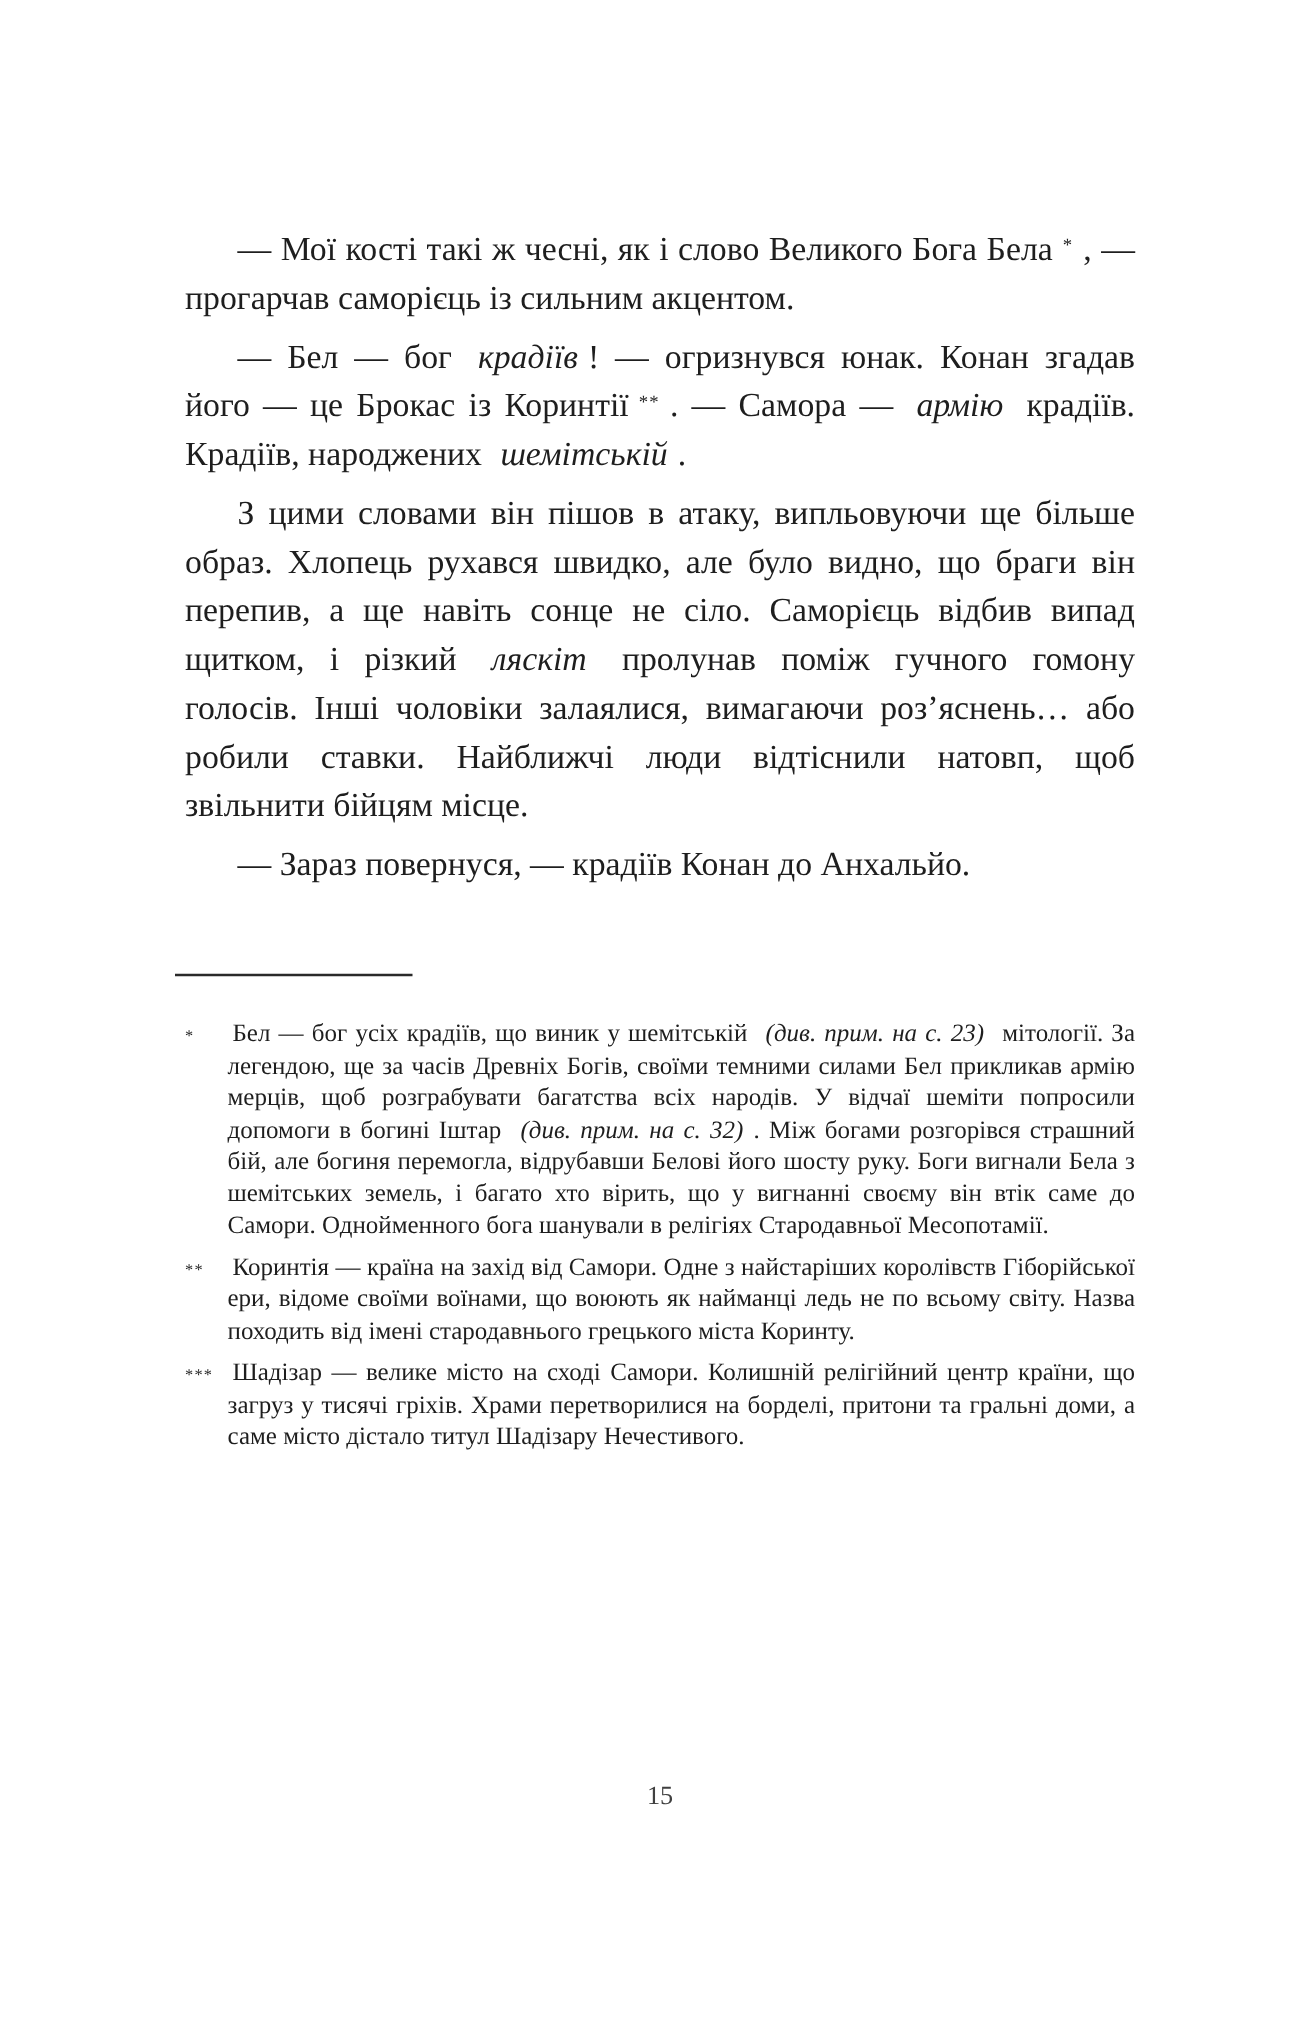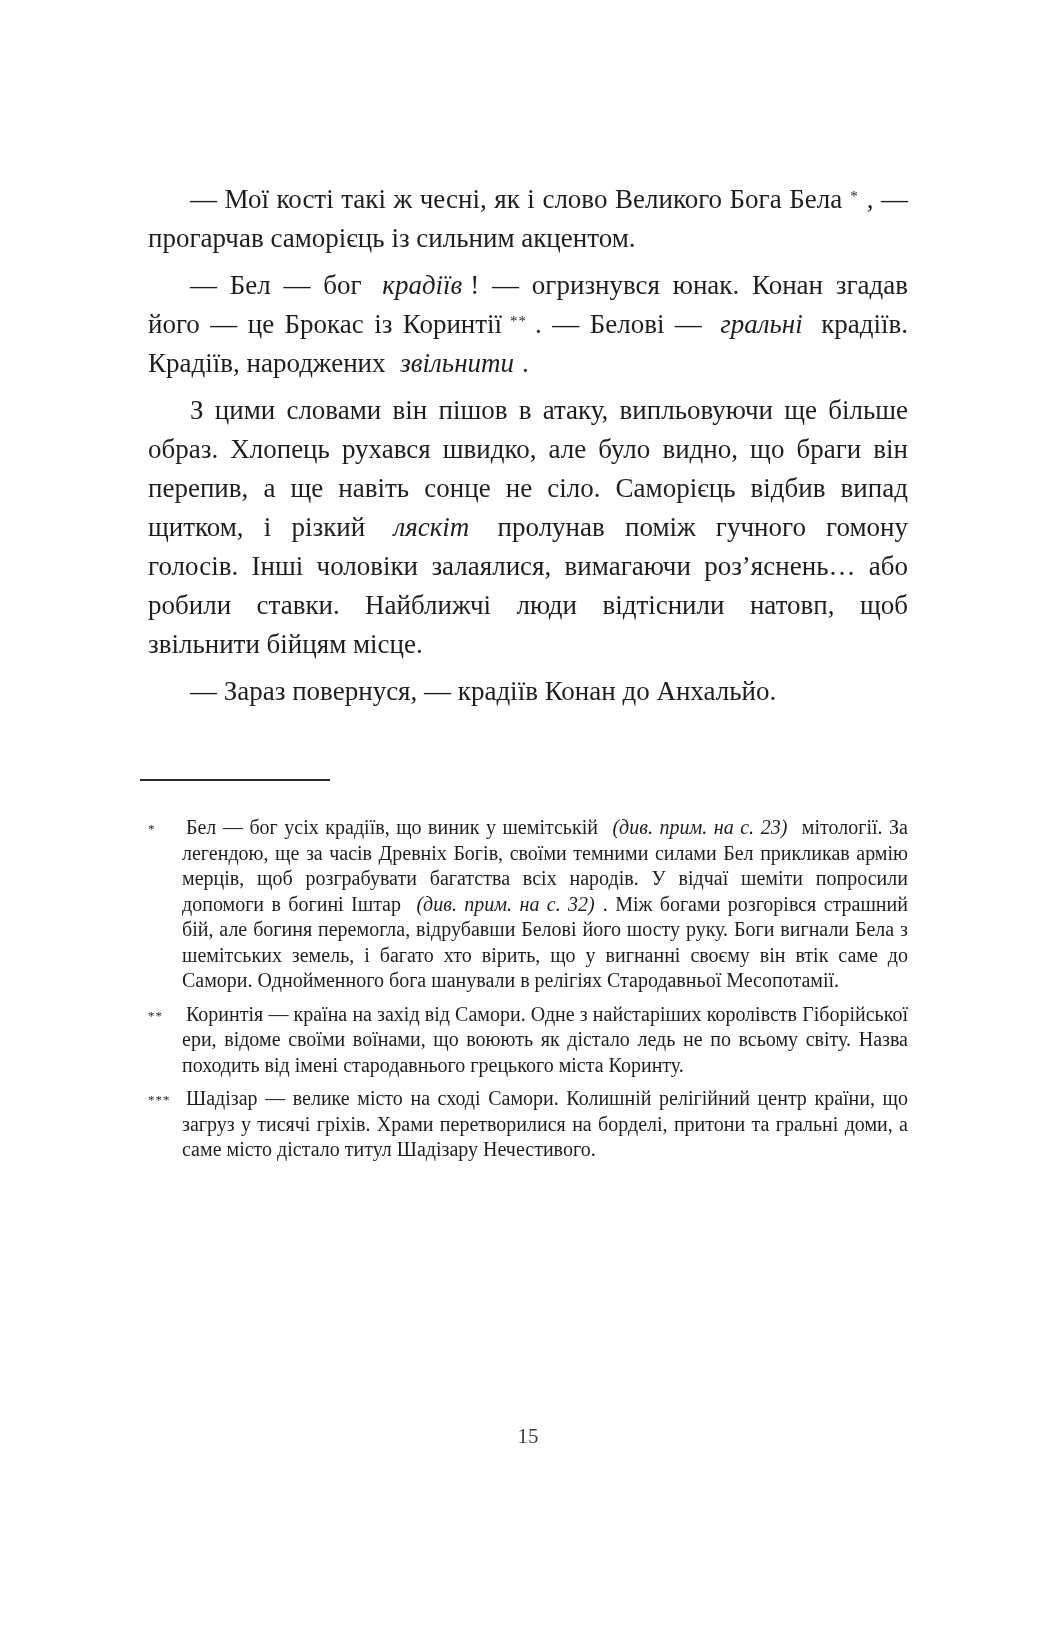--- a/index.html
+++ b/index.html
@@ -71,39 +71,39 @@
 </head>
 <body>
 
 <div class="page">
   <div class="content">
 
     <section class="body-text">
 
       <p class="para"><span>— Мої кості такі ж чесні, як і слово Великого Бога Бела</span><sup class="ref">*</sup><span>, — прогарчав саморієць із сильним акцентом.</span></p>
 
-      <p class="para"><span>— Бел — бог </span><span class="it">крадіїв</span><span>! — огризнувся юнак. Конан згадав його — це Брокас із Коринтії</span><sup class="ref">**</sup><span>. — Белові — </span><span class="it">гральні</span><span> крадіїв. Крадіїв, народжених </span><span class="it">звільнити</span><span>.</span></p>
+      <p class="para"><span>— Бел — бог </span><span class="it">крадіїв</span><span>! — огризнувся юнак. Конан згадав його — це Брокас із Коринтії</span><sup class="ref">**</sup><span>. — Самора — </span><span class="it">армію</span><span> крадіїв. Крадіїв, народжених </span><span class="it">шемітській</span><span>.</span></p>
 
       <p class="para"><span>З цими словами він пішов в атаку, випльовуючи ще більше образ. Хлопець рухався швидко, але було видно, що браги він перепив, а ще навіть сонце не сіло. Саморієць відбив випад щитком, і різкий </span><span class="it">ляскіт</span><span> пролунав поміж гучного гомону голосів. Інші чоловіки залаялися, вимагаючи роз’яснень… або робили ставки. Найближчі люди відтіснили натовп, щоб звільнити бійцям місце.</span></p>
 
       <p class="para"><span>— Зараз повернуся, — крадіїв Конан до Анхальйо.</span></p>
 
 
     </section>
 
     <div class="fn-sep"></div>
 
     <section class="footnotes">
 
       <div class="footnote">
         <span class="fn-marker">*</span><span>Бел — бог усіх крадіїв, що виник у шемітській </span><span class="it">(див. прим. на с. 23)</span><span> мітології. За легендою, ще за часів Древніх Богів, своїми темними силами Бел прикликав армію мерців, щоб розграбувати багатства всіх народів. У відчаї шеміти попросили допомоги в богині Іштар </span><span class="it">(див. прим. на с. 32)</span><span>. Між богами розгорівся страшний бій, але богиня перемогла, відрубавши Белові його шосту руку. Боги вигнали Бела з шемітських земель, і багато хто вірить, що у вигнанні своєму він втік саме до Самори. Однойменного бога шанували в релігіях Стародавньої Месопотамії.</span>
       </div>
 
       <div class="footnote">
-        <span class="fn-marker">**</span><span>Коринтія — країна на захід від Самори. Одне з найстаріших королівств Гіборійської ери, відоме своїми воїнами, що воюють як дістало ледь не по всьому світу. Назва походить від імені стародавнього грецького міста Коринту.</span>
+        <span class="fn-marker">**</span><span>Коринтія — країна на захід від Самори. Одне з найстаріших королівств Гіборійської ери, відоме своїми воїнами, що воюють як найманці ледь не по всьому світу. Назва походить від імені стародавнього грецького міста Коринту.</span>
       </div>
 
       <div class="footnote">
         <span class="fn-marker">***</span><span>Шадізар — велике місто на сході Самори. Колишній релігійний центр країни, що загруз у тисячі гріхів. Храми перетворилися на борделі, притони та гральні доми, а саме місто дістало титул Шадізару Нечестивого.</span>
       </div>
 
     </section>
 
   </div>
 

